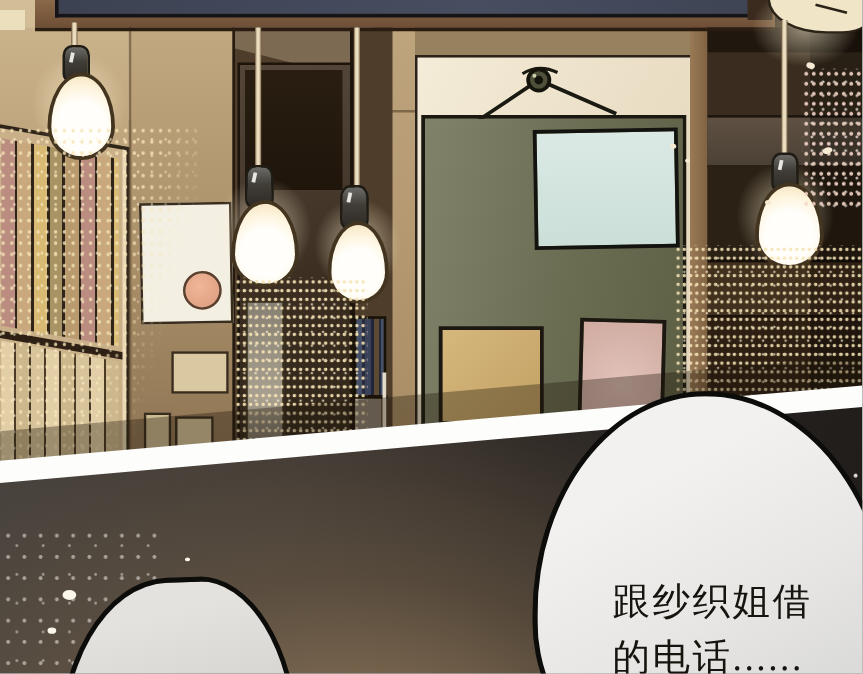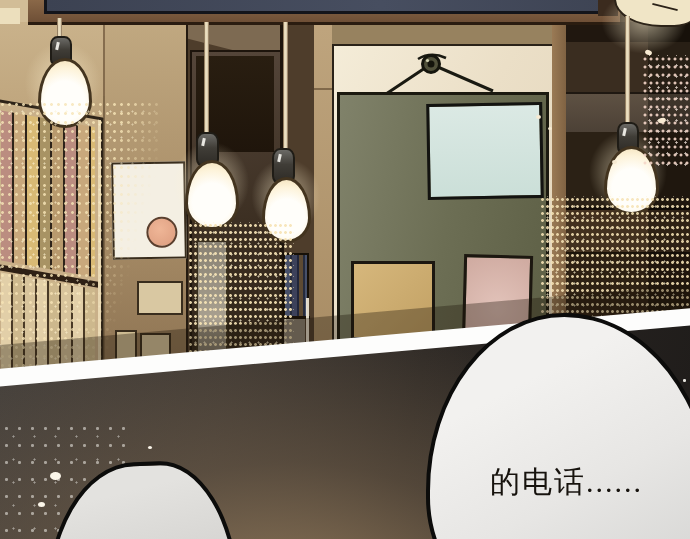--- a/index.html
+++ b/index.html
@@ -176,17 +176,18 @@
 
     <div class="bubble" style="left:44px;top:462px;width:186px;height:170px;transform:rotate(-2deg);
                 border-radius:55% 45% 20% 25%/95% 85% 15% 20%;
                 background:linear-gradient(168deg,#e3e2df 20%,#d2d1ce 70%,#c6c5c2);"></div>
   </div>
 
   <div class="bubble" style="left:426px;top:313px;width:280px;height:310px;z-index:5;
               border-radius:48% 52% 42% 46%/56% 60% 38% 42%;
               background:linear-gradient(152deg,#f2f1ef 25%,#e7e6e4 55%,#d5d5d3 88%);">
     <div class="speech-text" style="left:60px;top:142px;">
+      <div>跟纱织姐借</div>
       <div>的电话......</div>
     </div>
   </div>
 
 </div>
 
 </body></html>

